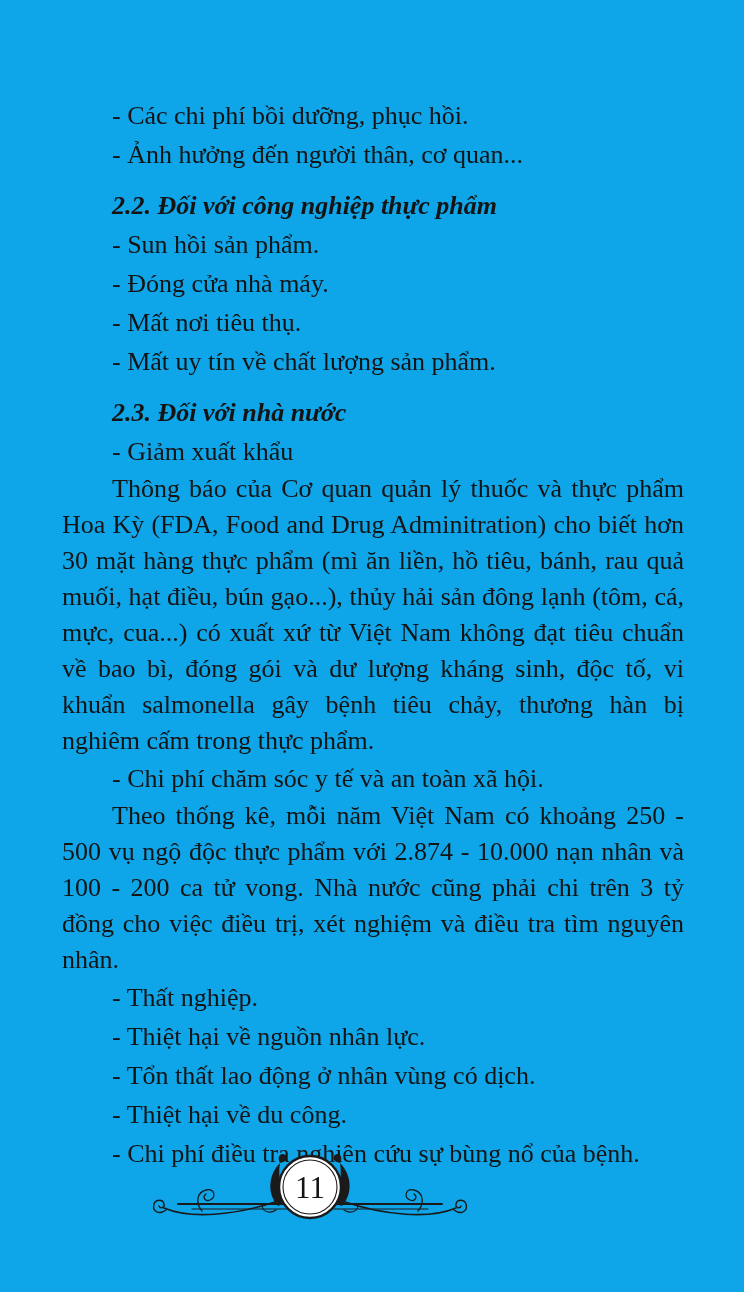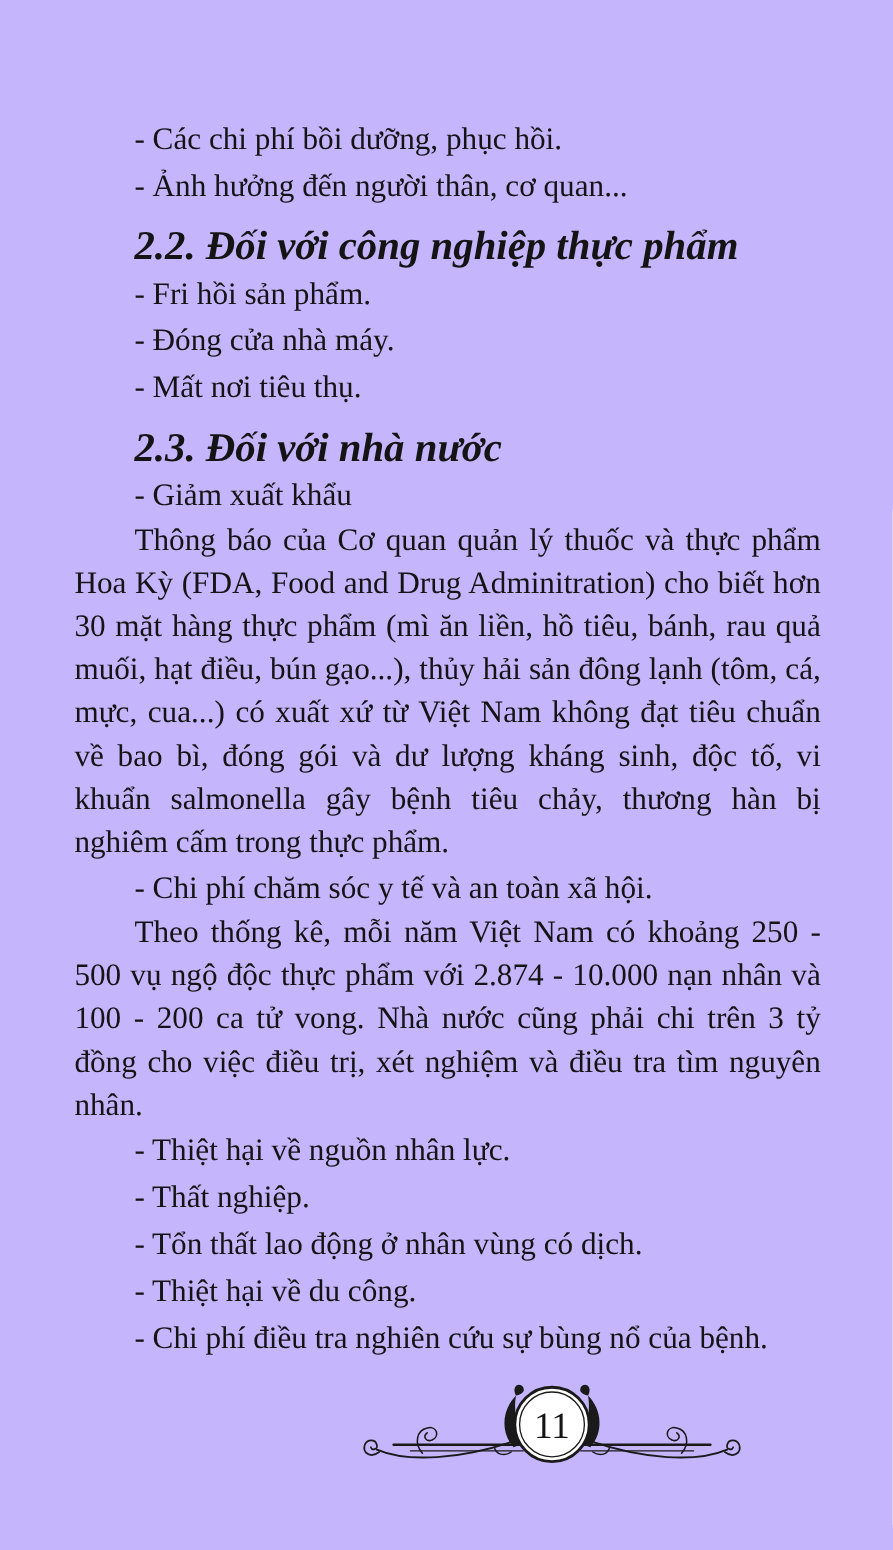--- a/index.html
+++ b/index.html
@@ -1,90 +1,91 @@
 <!DOCTYPE html>
 <html><head>
 <meta charset="utf-8">
 <title>Page 11</title>
 <style>
   html, body { margin: 0; padding: 0; background: #ffffff; }
   .page {
     position: relative;
     width: 744px;
     height: 1292px;
-    background: #c4b5fd;
+    background: #0ea5e9;
     font-family: "Liberation Serif", serif;
     color: #141414;
     overflow: hidden;
   }
   .content {
     position: absolute;
     left: 62px;
     top: 96px;
     width: 622px;
   }
   .content p, .content h2 { margin: 0; }
   .bullet {
     padding-left: 50px;
     font-size: 26px;
     line-height: 39px;
     white-space: nowrap;
   }
   .heading {
     margin-top: 12px !important;
     padding-left: 50px;
-    font-size: 34px;
+    font-size: 26px;
     line-height: 39px;
     font-weight: bold;
     font-style: italic;
     white-space: nowrap;
   }
   .para {
     font-size: 26px;
     line-height: 36px;
     text-align: justify;
     text-indent: 50px;
   }
   .ornament-row {
     position: absolute;
     left: 0;
     top: 1142px;
     width: 620px;
     display: flex;
-    justify-content: flex-end;
+    justify-content: center;
   }
   .ornament-row svg { display: block; }
 </style>
 </head>
 <body>
 
 <div class="page">
   <main class="content">
 
     <p class="bullet">- Các chi phí bồi dưỡng, phục hồi.</p>
     <p class="bullet">- Ảnh hưởng đến người thân, cơ quan...</p>
 
     <h2 class="heading">2.2. Đối với công nghiệp thực phẩm</h2>
 
-    <p class="bullet">- Fri hồi sản phẩm.</p>
+    <p class="bullet">- Sun hồi sản phẩm.</p>
     <p class="bullet">- Đóng cửa nhà máy.</p>
     <p class="bullet">- Mất nơi tiêu thụ.</p>
+    <p class="bullet">- Mất uy tín về chất lượng sản phẩm.</p>
 
     <h2 class="heading">2.3. Đối với nhà nước</h2>
 
     <p class="bullet">- Giảm xuất khẩu</p>
 
     <p class="para">Thông báo của Cơ quan quản lý thuốc và thực phẩm Hoa Kỳ (FDA, Food and Drug Adminitration) cho biết hơn 30 mặt hàng thực phẩm (mì ăn liền, hồ tiêu, bánh, rau quả muối, hạt điều, bún gạo...), thủy hải sản đông lạnh (tôm, cá, mực, cua...) có xuất xứ từ Việt Nam không đạt tiêu chuẩn về bao bì, đóng gói và dư lượng kháng sinh, độc tố, vi khuẩn salmonella gây bệnh tiêu chảy, thương hàn bị nghiêm cấm trong thực phẩm.</p>
 
     <p class="bullet">- Chi phí chăm sóc y tế và an toàn xã hội.</p>
 
     <p class="para">Theo thống kê, mỗi năm Việt Nam có khoảng 250 - 500 vụ ngộ độc thực phẩm với 2.874 - 10.000 nạn nhân và 100 - 200 ca tử vong. Nhà nước cũng phải chi trên 3 tỷ đồng cho việc điều trị, xét nghiệm và điều tra tìm nguyên nhân.</p>
 
+    <p class="bullet">- Thất nghiệp.</p>
     <p class="bullet">- Thiệt hại về nguồn nhân lực.</p>
-    <p class="bullet">- Thất nghiệp.</p>
     <p class="bullet">- Tổn thất lao động ở nhân vùng có dịch.</p>
     <p class="bullet">- Thiệt hại về du công.</p>
     <p class="bullet">- Chi phí điều tra nghiên cứu sự bùng nổ của bệnh.</p>
 
   </main>
 
   <footer class="ornament-row">
     <svg width="320" height="96" viewBox="0 0 320 96" xmlns="http://www.w3.org/2000/svg">
       <defs>
         <g id="fl" stroke="#1a1a1a" fill="none" stroke-linecap="round">

